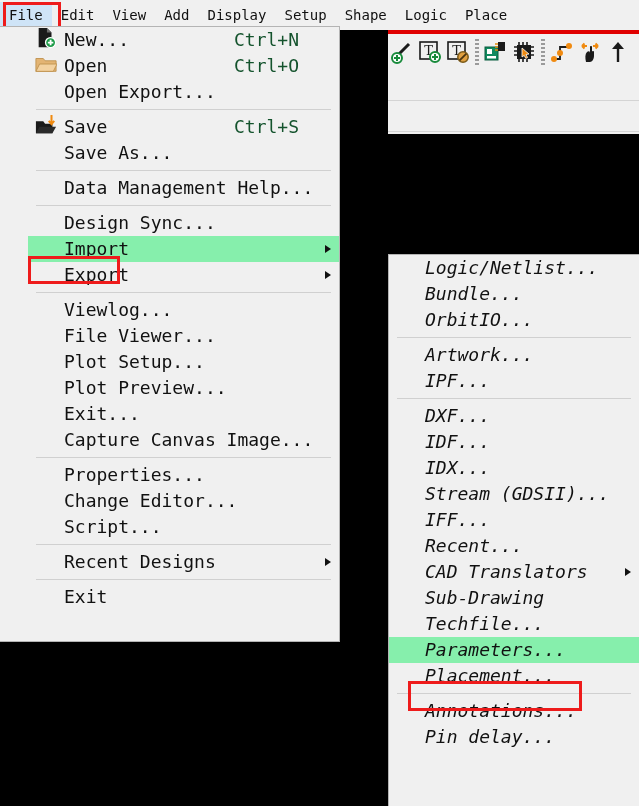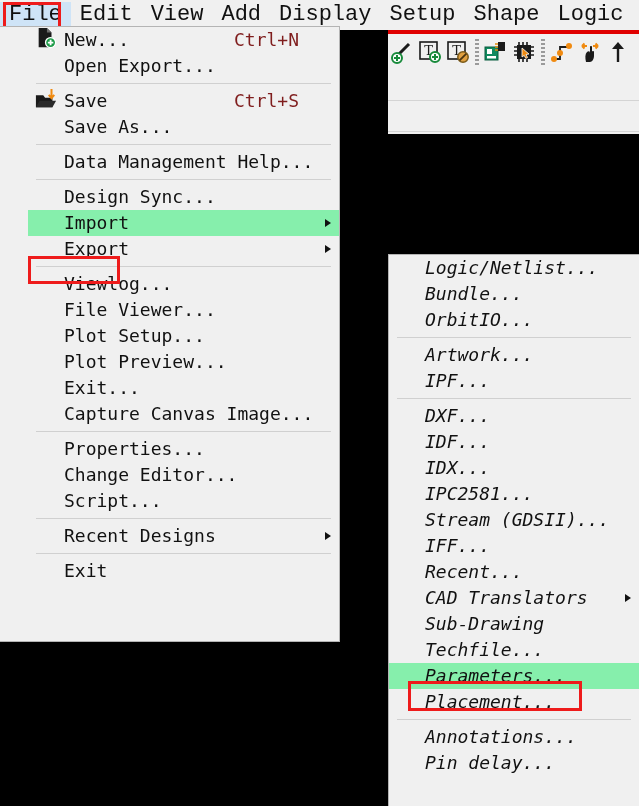--- a/index.html
+++ b/index.html
@@ -23,26 +23,25 @@
     position: absolute;
     left: 0; top: 0;
     width: 639px;
     height: 30px;
     background: #f0f0f0;
     display: flex;
     align-items: center;
     box-sizing: border-box;
   }
   .menubar-item {
-    font-size: 22px;
+    font-size: 14px;
     color: #101010;
     padding: 2px 9px;
     white-space: nowrap;
     line-height: 22px;
-    font-family: Liberation Mono, monospace;
   }
   .menubar-item.active {
     background: #cfe4f7;
     color: #101010;
   }
   .menubar-redbox {
     position: absolute;
     left: 3px; top: 2px;
     width: 58px; height: 27px;
     border: 3px solid #ee1b1b;
@@ -156,21 +155,21 @@
   }
   .mi .label {
     font-size: 18px;
     color: #111111;
     white-space: nowrap;
     line-height: 20px;
     flex: 1 1 auto;
   }
   .mi .accel {
     font-size: 18px;
-    color: #7f1d1d;
+    color: #14532d;
     white-space: nowrap;
     padding-right: 18px;
     line-height: 20px;
     text-align: center;
   }
   .mi .arrow {
     width: 22px;
     flex: 0 0 22px;
     display: flex;
     align-items: center;
@@ -334,25 +333,20 @@
         <span class="label">IDF...</span>
         <span class="arrow"></span>
       </div>
       <div class="mi">
         <span class="icon-slot"></span>
         <span class="label">IDX...</span>
         <span class="arrow"></span>
       </div>
       <div class="mi">
         <span class="icon-slot"></span>
-        <span class="label">IPC2581...</span>
-        <span class="arrow"></span>
-      </div>
-      <div class="mi">
-        <span class="icon-slot"></span>
         <span class="label">Stream (GDSII)...</span>
         <span class="arrow"></span>
       </div>
       <div class="mi">
         <span class="icon-slot"></span>
         <span class="label">IFF...</span>
         <span class="arrow"></span>
       </div>
       <div class="mi">
         <span class="icon-slot"></span>
@@ -407,20 +401,31 @@
               <path d="M13 1v5h5z" fill="#6a6a6a"></path>
               <circle cx="17" cy="17" r="5.5" fill="#1a9a46" stroke="#ffffff" stroke-width="1.4"></circle>
               <path d="M17 14v6M14 17h6" stroke="#ffffff" stroke-width="2"></path>
             </svg></span>
         </span>
         <span class="label">New...</span>
         <span class="accel">Ctrl+N</span>
         <span class="arrow"></span>
       </div>
       <div class="mi">
+        <span class="icon-slot">
+          <span><svg width="22" height="22" viewBox="0 0 24 24">
+              <path d="M1 6h8l2 2.5h12V20H1z" fill="#e3b473" stroke="#c09350" stroke-width="1"></path>
+              <path d="M1 20l4-8h19l-4 8z" fill="#f3d2a0" stroke="#c09350" stroke-width="1"></path>
+            </svg></span>
+        </span>
+        <span class="label">Open</span>
+        <span class="accel">Ctrl+O</span>
+        <span class="arrow"></span>
+      </div>
+      <div class="mi">
         <span class="icon-slot"></span>
         <span class="label">Open Export...</span>
         <span class="arrow"></span>
       </div>
       <div class="sep"></div>
       <div class="mi">
         <span class="icon-slot">
           <span><svg width="22" height="22" viewBox="0 0 24 24">
               <path d="M1 8h8l2 2.5h8V21H1z" fill="#1a1a1a"></path>
               <path d="M1 21l4-7h18l-4 7z" fill="#2a2a2a"></path>

